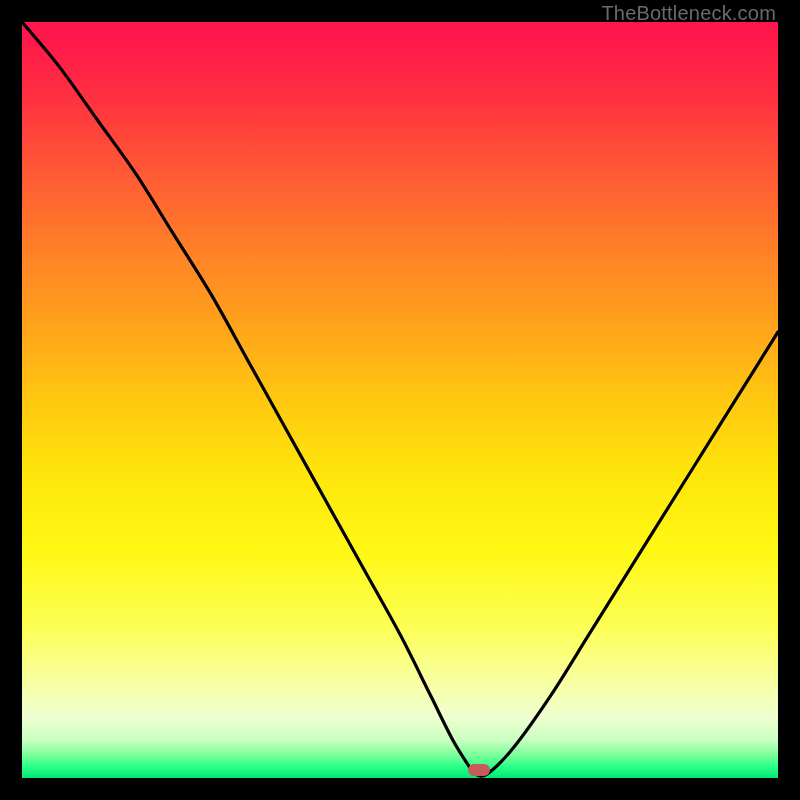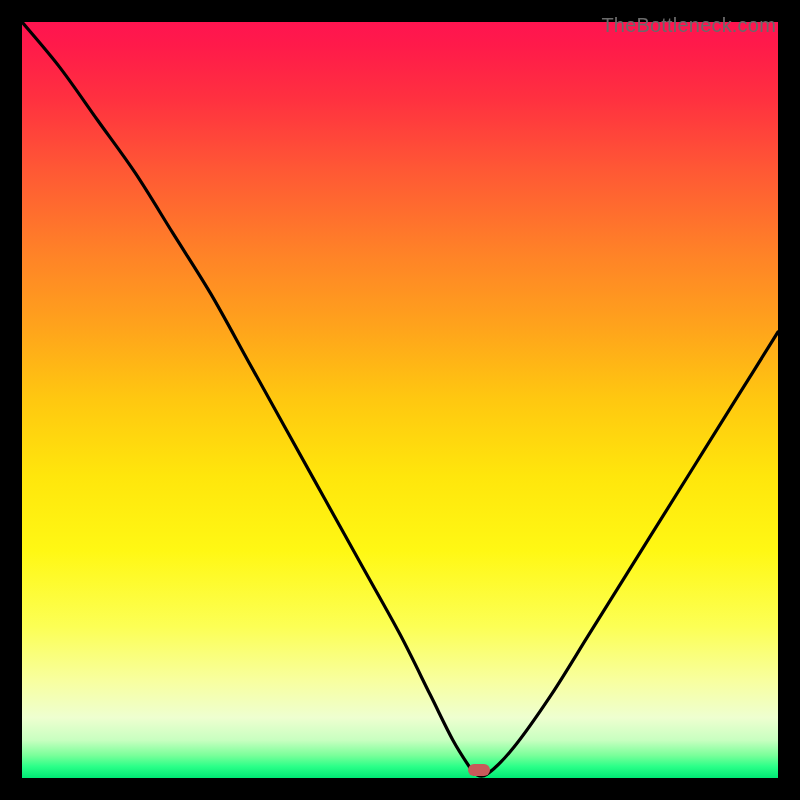--- a/index.html
+++ b/index.html
@@ -52,21 +52,20 @@
   }
   .watermark {
     position: absolute;
     top: 2px;
     right: 24px;
     color: #6a6a6a;
     font-size: 20px;
     font-weight: 500;
     letter-spacing: 0.2px;
     user-select: none;
-    margin-top: 12px;
   }
   .curve-svg {
     position: absolute;
     inset: 0;
   }
   .marker {
     position: absolute;
     width: 22px;
     height: 12px;
     border-radius: 6px;

